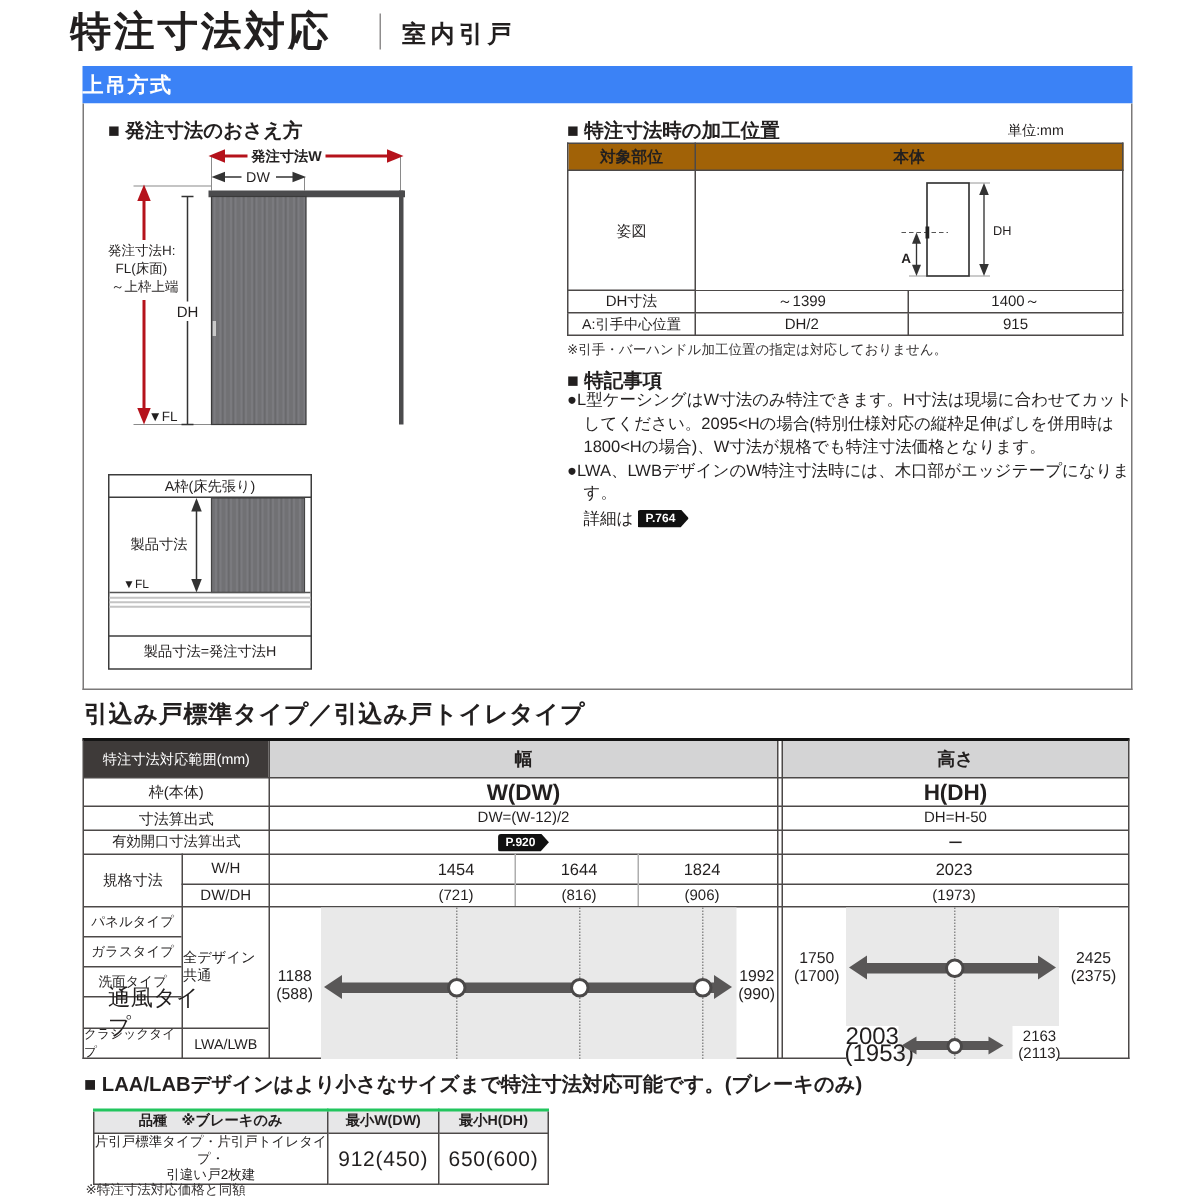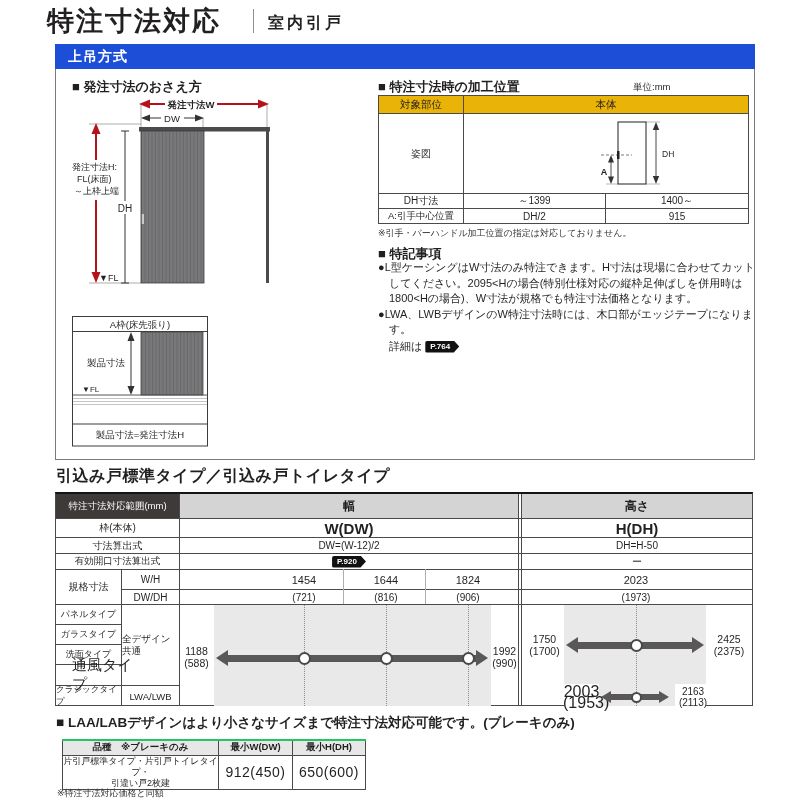--- a/index.html
+++ b/index.html
@@ -5,29 +5,29 @@
 *{margin:0;padding:0;box-sizing:border-box}
 html,body{background:#fff}
 body{font-family:"Liberation Sans","DejaVu Sans",sans-serif;color:#221f1f;-webkit-font-smoothing:antialiased}
 #page{position:relative;width:783px;height:800px;background:#fff;overflow:hidden}
 .abs{position:absolute}
 
 .title{left:47px;top:3px;font-size:27px;font-weight:700;letter-spacing:2px}
 .title-sep{left:253px;top:9px;width:1px;height:24px;background:#8f8d8d}
 .subtitle{left:268px;top:13px;font-size:16px;font-weight:700;letter-spacing:3px}
 
-.band{left:55px;top:44px;width:700px;height:25px;background:#1d4ed8;color:#fff;
-  font-size:14px;font-weight:700;line-height:25px;padding-left:13px;letter-spacing:1px}
+.band{left:55px;top:44px;width:700px;height:25px;background:#3b82f6;color:#fff;
+  font-size:14px;font-weight:700;line-height:25px;letter-spacing:1px}
 .content-box{left:55px;top:69px;width:700px;height:391px;border:1px solid #7b7979;border-top:none;background:#fff}
 .sec-h{font-size:13px;font-weight:700}
 .small-note{font-size:9px;color:#353232}
 
 #mach-table{border-collapse:collapse;table-layout:fixed;width:370px}
 #mach-table td{border:1px solid #4c4948;font-size:10px;text-align:center;vertical-align:middle;background:#fff;padding:0}
-#mach-table tr.hd td{background:#eab308;font-weight:400;height:18px;font-size:10.5px}
+#mach-table tr.hd td{background:#a16207;font-weight:700;height:18px;font-size:10.5px}
 .figcell{position:relative;height:80px}
 
 .bullets{width:378px;font-size:11px;line-height:15.5px}
 .bullets p{padding-left:11px;text-indent:-11px;margin:0}
 .detail-line{padding-left:11px;margin-top:1px}
 .badge{display:inline-block;background:#111;color:#fff;font-size:8px;font-weight:700;
   line-height:10px;padding:1px 9px 1px 5px;border-radius:2px;vertical-align:1px;
   clip-path:polygon(0 0,84% 0,100% 50%,84% 100%,0 100%)}
 
 .range-title{left:56px;top:466px;font-size:16px;font-weight:700;letter-spacing:.5px}
@@ -139,21 +139,21 @@
       </g>
       <text x="34" y="51" text-anchor="middle" font-size="9.5" fill="#221f1f">製品寸法</text>
       <text x="10" y="77" font-size="8" fill="#221f1f">▼FL</text>
       <line x1="1" y1="80" x2="135" y2="80" stroke="#555" stroke-width="1"></line>
       <path d="M1 83.5H135 M1 86.5H135 M1 89.5H135" stroke="#c4c4c4" stroke-width="1.2"></path>
       <line x1="0.5" y1="109" x2="135.5" y2="109" stroke="#3c3c3c" stroke-width="1"></line>
       <text x="68" y="122.5" text-anchor="middle" font-size="9.5" fill="#221f1f">製品寸法=発注寸法H</text>
     </svg>
 
     <div class="abs sec-h" style="left:322px;top:9px">■ 特注寸法時の加工位置</div>
-    <div class="abs" style="left:577px;top:12px;width:115px;text-align:left;font-size:9.5px">単位:mm</div>
+    <div class="abs" style="left:577px;top:12px;width:115px;text-align:center;font-size:9.5px">単位:mm</div>
 
     <table id="mach-table" class="abs" style="left:322px;top:26px">
       <colgroup>
           <col style="width:85px">
           <col style="width:142px">
           <col style="width:143px">
         </colgroup>
       <tbody>
           <tr class="hd">
         <td>対象部位</td>

